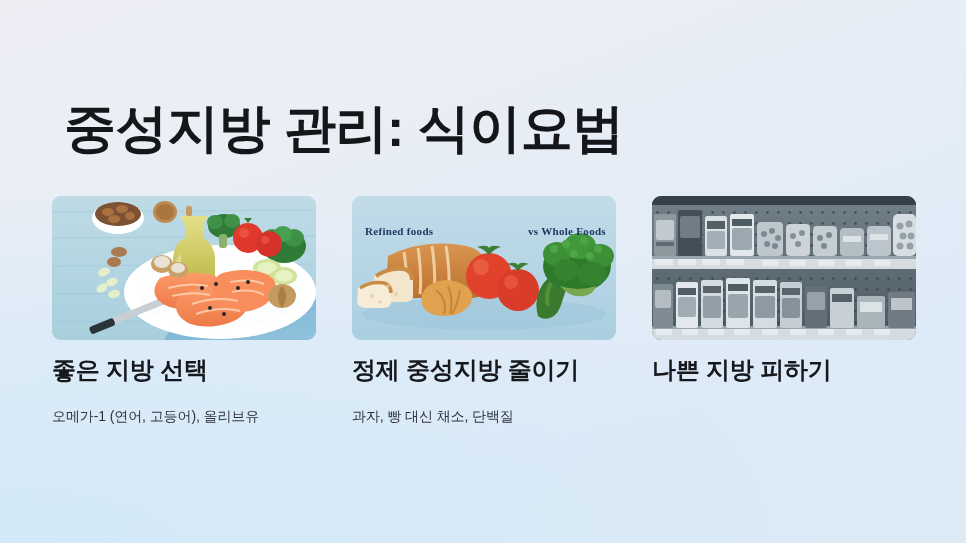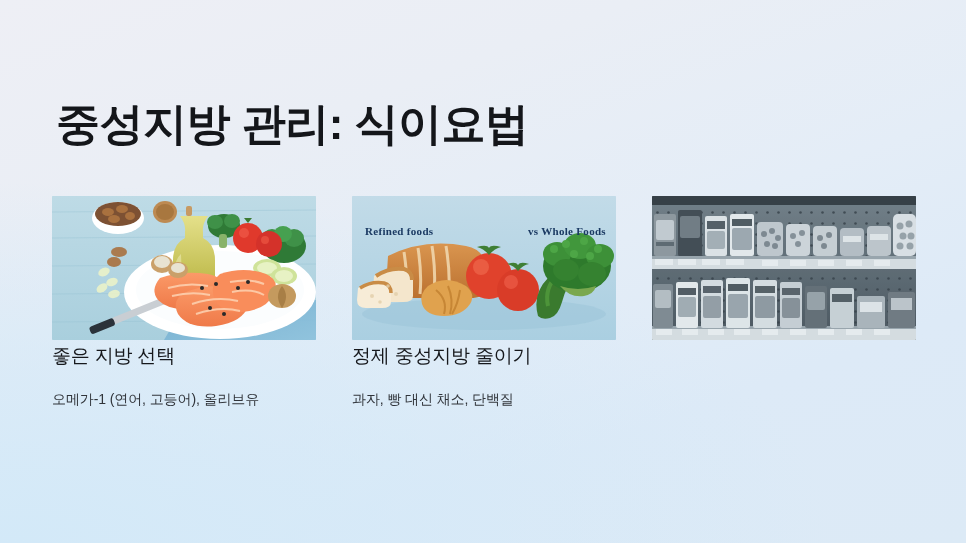--- a/index.html
+++ b/index.html
@@ -14,51 +14,51 @@
     position: relative;
     width: 966px;
     height: 543px;
     overflow: hidden;
     background:
       radial-gradient(120% 95% at 2% 100%, #d3e9f8 0%, rgba(211,233,248,0.55) 38%, rgba(211,233,248,0) 70%),
       linear-gradient(160deg, #eeeff5 0%, #eaeef5 26%, #e4edf7 52%, #ddeaf7 74%, #dceaf6 100%);
   }
   .slide-title {
     position: absolute;
-    left: 56px;
+    left: 64px;
     top: 99px;
-    font-size: 44px;
+    font-size: 52px;
     font-weight: 700;
     letter-spacing: -0.5px;
     color: #14161a;
     line-height: 1.15;
     white-space: nowrap;
   }
   .cards {
     position: absolute;
     left: 52px;
     top: 196px;
     width: 862px;
     display: flex;
     gap: 36px;
   }
   .card { width: 264px; }
   .card-figure {
     position: relative;
     width: 264px;
     height: 144px;
-    border-radius: 1px;
+    border-radius: 9px;
     overflow: hidden;
     background: #cfe1ec;
   }
   .card-figure svg { display:block; width:100%; height:100%; }
   .card-heading {
-    margin-top: 4px;
-    font-size: 19px;
-    font-weight: 400;
+    margin-top: 15px;
+    font-size: 24px;
+    font-weight: 700;
     color: #16181c;
     letter-spacing: -0.2px;
     line-height: 1.25;
   }
   .card-desc {
     margin-top: 22px;
     font-size: 14px;
     font-weight: 400;
     color: #30343a;
     letter-spacing: -0.1px;
@@ -399,16 +399,17 @@
               <rect x="82" y="133" width="16" height="6"></rect>
             <rect x="110" y="133" width="16" height="6"></rect>
               <rect x="138" y="133" width="16" height="6"></rect>
             <rect x="166" y="133" width="16" height="6"></rect>
               <rect x="194" y="133" width="16" height="6"></rect>
             <rect x="222" y="133" width="16" height="6"></rect>
           </g>
           <rect width="264" height="144" fill="#8fa3b0" opacity="0.12"></rect>
         </svg>
       </div>
+      <div class="card-heading">나쁜 지방 피하기</div>
     </div>
 
   </div>
 </div>
 
 </body></html>

